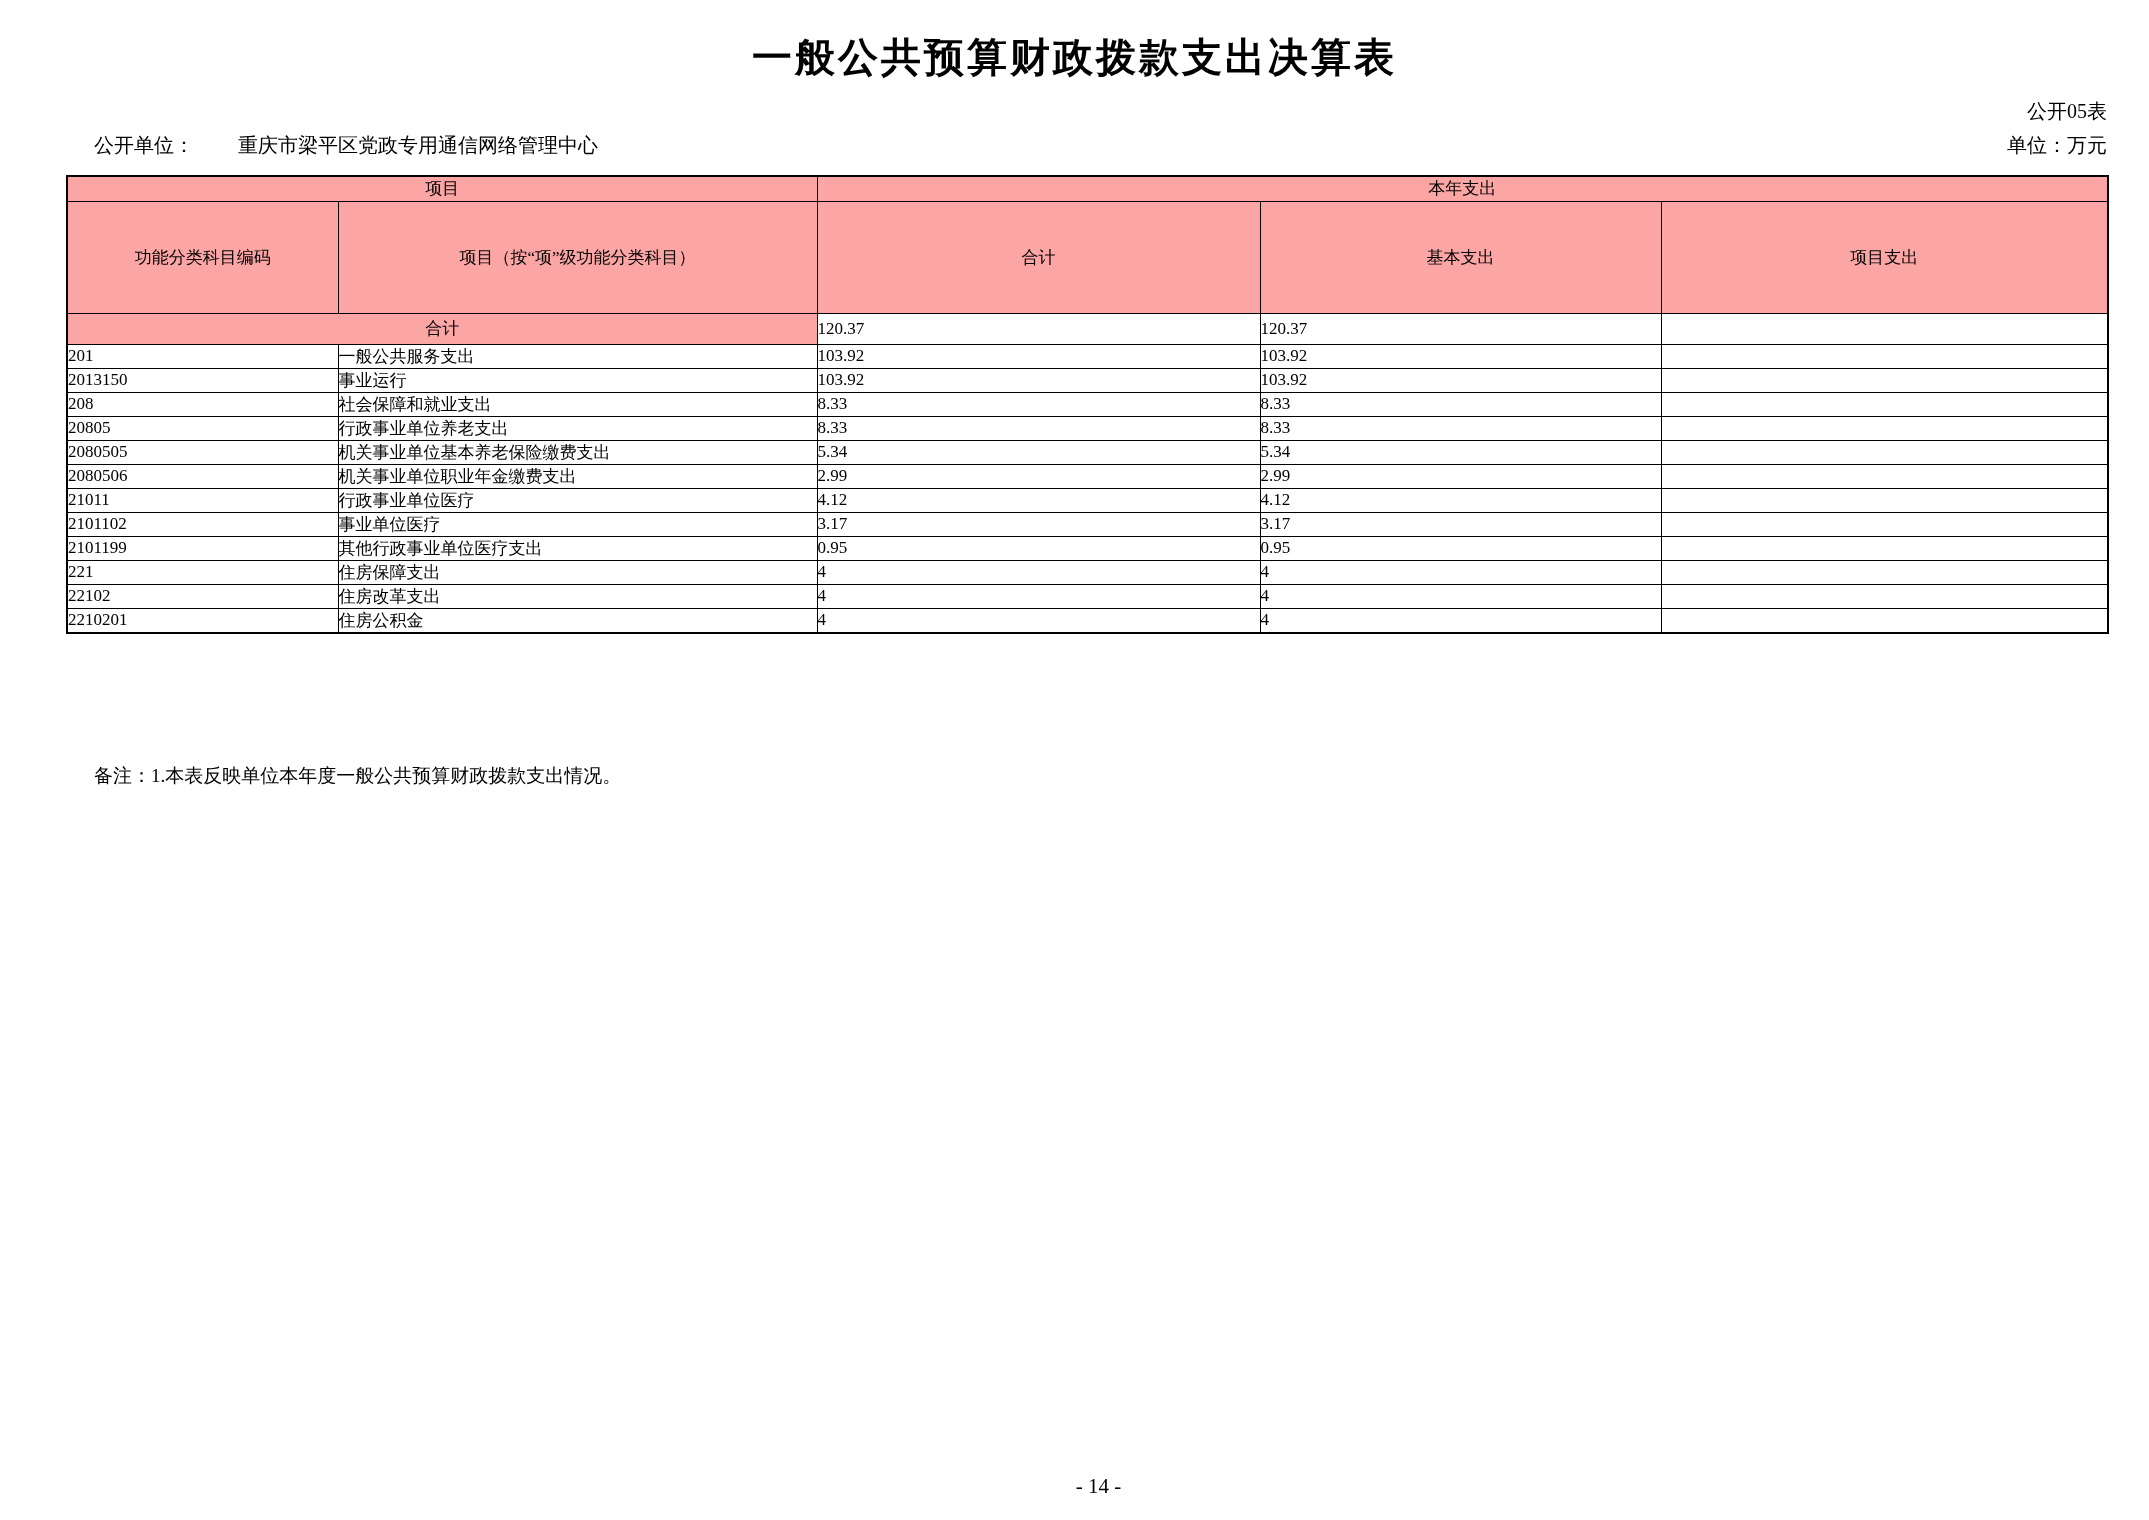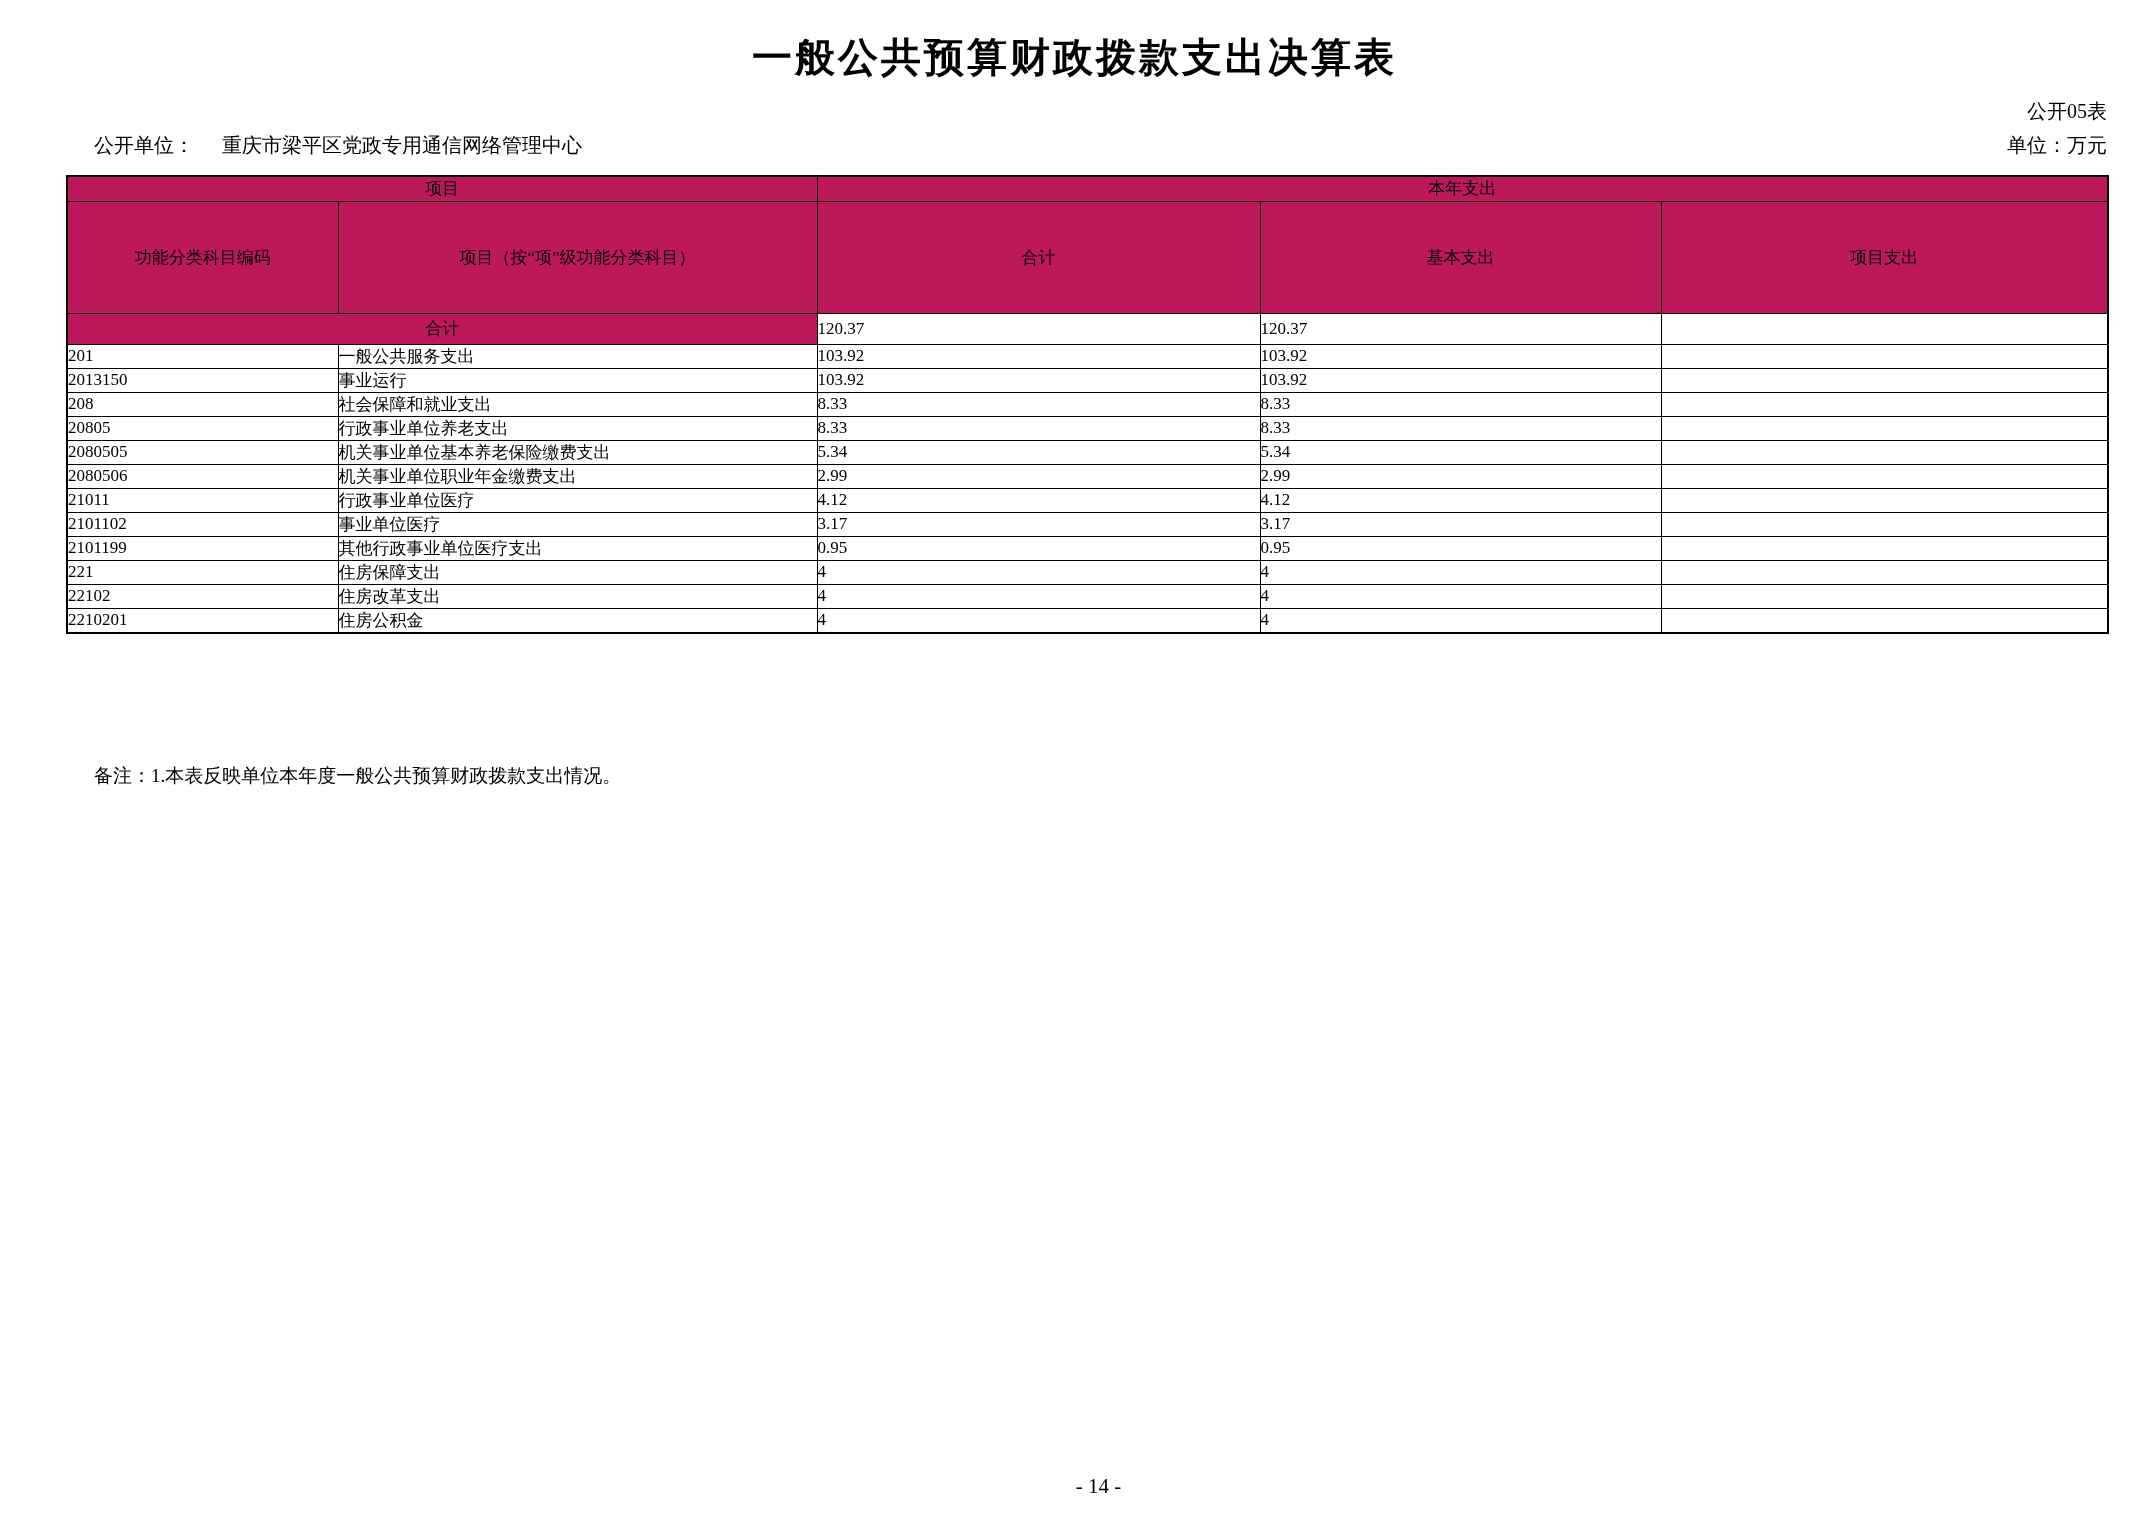--- a/index.html
+++ b/index.html
@@ -18,36 +18,36 @@
   }
   .meta-code {
     position:absolute; top:98px; right:42px;
     font-size:20px;
   }
   .meta-line {
     position:absolute; top:132px; left:94px; right:42px;
     display:flex; justify-content:space-between; align-items:baseline;
     font-size:20px;
   }
-  .org-name { margin-left:28px; }
+  .org-name { margin-left:44px; }
   table.report {
     position:absolute; top:175px; left:66px;
     width:2041px;
     border-collapse:collapse; table-layout:fixed;
     border:2px solid #000;
     font-size:17px;
   }
   table.report th, table.report td {
     border:1px solid #000;
     font-weight:normal;
     padding:0;
     overflow:hidden;
     white-space:nowrap;
   }
-  .gray { background:#be185d; }
+  .gray { background:#fca5a5; }
   .center { text-align:center; }
   td.code { text-align:left; padding-left:3px; }
   td.item { text-align:left; padding-left:4px; }
   td.num  { text-align:left; padding-right:10px; }
   tr.hrow1 { height:25px; }
   tr.hrow2 { height:112px;padding-left:40px; }
   tr.total-row { height:31px; }
   tr.data-row { height:23px; }
   .note {
     position:absolute; top:763px; left:94px;

